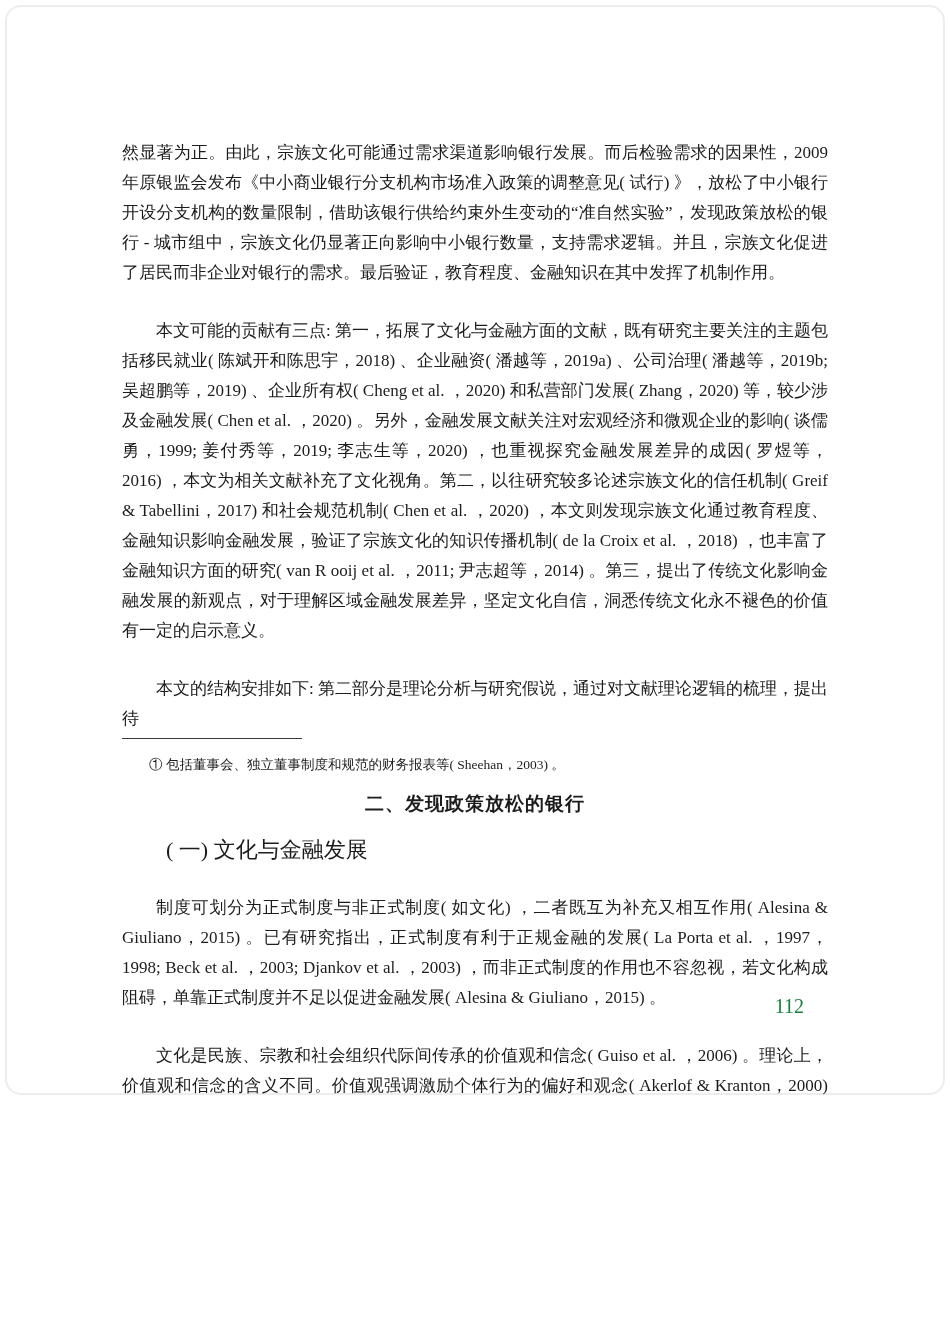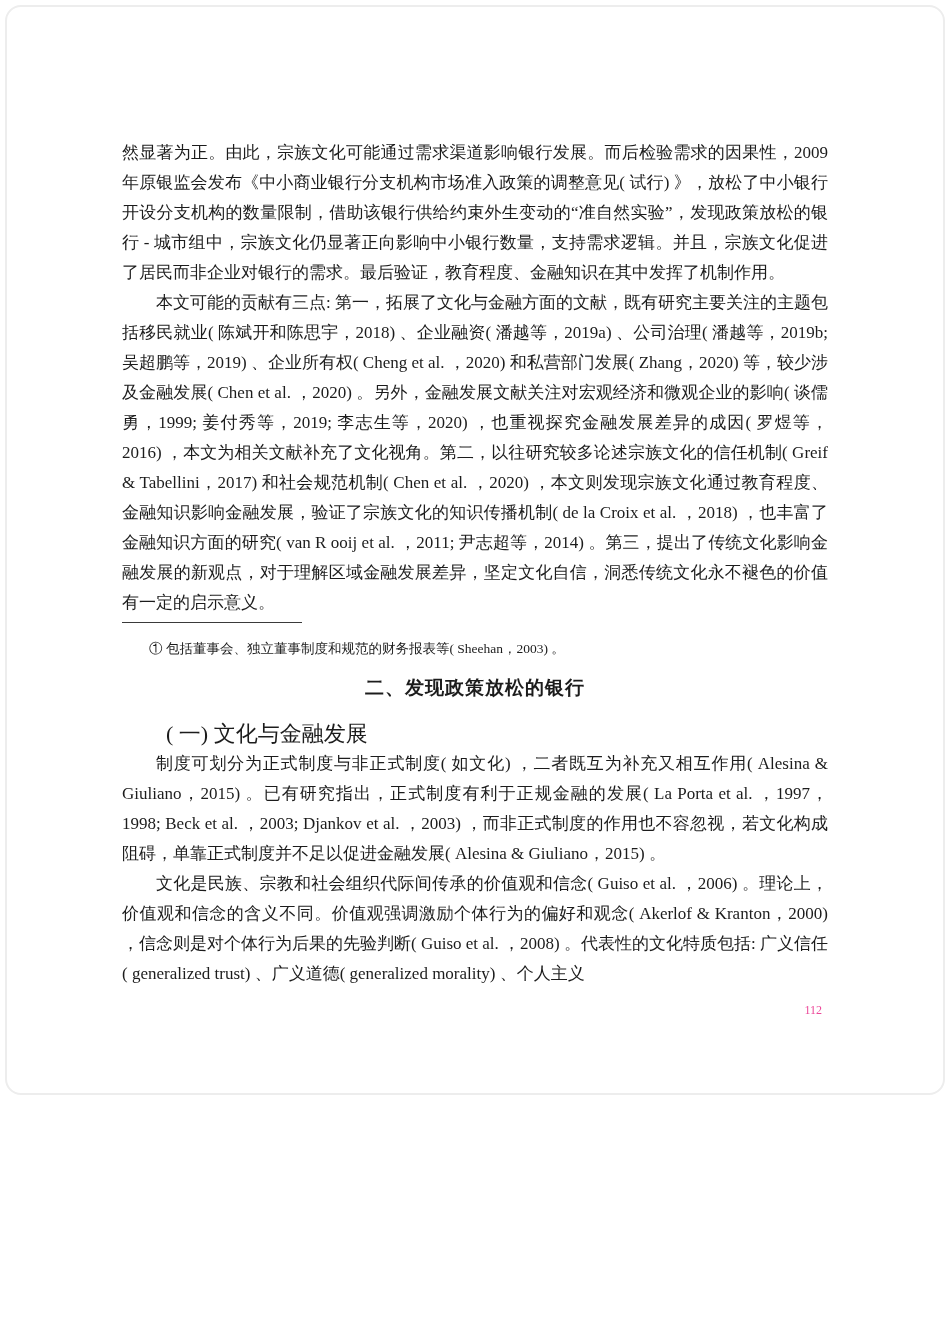--- a/index.html
+++ b/index.html
@@ -24,21 +24,21 @@
     position: absolute;
     left: 122px;
     right: 122px;
     top: 138px;
   }
   .para {
     font-size: 17px;
     line-height: 30px;
     text-align: justify;
   }
-  .indent { text-indent: 2em; }
+  .indent { text-indent: 2em; margin-top: 28px; }
   .footnote-rule {
     width: 180px;
     border: none;
     border-top: 1.5px solid #3a3a3a;
     margin-top: 4px;
   }
   .footnote {
     font-size: 13.5px;
     line-height: 20px;
     margin: 16px 0 16px;
@@ -52,35 +52,36 @@
     margin: 16px 0 18px;
     letter-spacing: 1px;
   }
   .subheading {
     font-size: 22px;
     line-height: 30px;
     text-indent: 2em;
   }
   .page-number {
     position: absolute;
-    right: 128px;
+    right: 146px;
     bottom: 82px;
-    font-size: 12px;
-    color: #ec4899;
+    font-size: 20px;
+    color: #15803d;
   }
 </style>
 </head>
 <body>
 
 <div class="page">
   <div class="page-outline"></div>
 
   <div class="content">
     <p class="para">然显著为正。由此，宗族文化可能通过需求渠道影响银行发展。而后检验需求的因果性，2009 年原银监会发布《中小商业银行分支机构市场准入政策的调整意见( 试行) 》，放松了中小银行开设分支机构的数量限制，借助该银行供给约束外生变动的“准自然实验”，发现政策放松的银行 - 城市组中，宗族文化仍显著正向影响中小银行数量，支持需求逻辑。并且，宗族文化促进了居民而非企业对银行的需求。最后验证，教育程度、金融知识在其中发挥了机制作用。</p>
     <p class="para indent">本文可能的贡献有三点: 第一，拓展了文化与金融方面的文献，既有研究主要关注的主题包括移民就业( 陈斌开和陈思宇，2018) 、企业融资( 潘越等，2019a) 、公司治理( 潘越等，2019b; 吴超鹏等，2019) 、企业所有权( Cheng et al. ，2020) 和私营部门发展( Zhang，2020) 等，较少涉及金融发展( Chen et al. ，2020) 。另外，金融发展文献关注对宏观经济和微观企业的影响( 谈儒勇，1999; 姜付秀等，2019; 李志生等，2020) ，也重视探究金融发展差异的成因( 罗煜等，2016) ，本文为相关文献补充了文化视角。第二，以往研究较多论述宗族文化的信任机制( Greif &amp; Tabellini，2017) 和社会规范机制( Chen et al. ，2020) ，本文则发现宗族文化通过教育程度、金融知识影响金融发展，验证了宗族文化的知识传播机制( de la Croix et al. ，2018) ，也丰富了金融知识方面的研究( van R ooij et al. ，2011; 尹志超等，2014) 。第三，提出了传统文化影响金融发展的新观点，对于理解区域金融发展差异，坚定文化自信，洞悉传统文化永不褪色的价值有一定的启示意义。</p>
+    <p class="para indent">本文的结构安排如下: 第二部分是理论分析与研究假说，通过对文献理论逻辑的梳理，提出待</p>
 
     <hr class="footnote-rule">
     <p class="footnote">① 包括董事会、独立董事制度和规范的财务报表等( Sheehan，2003) 。</p>
 
 
     <h2 class="section-heading">二、发现政策放松的银行</h2>
 
 
     <p class="subheading">( 一) 文化与金融发展</p>
 

